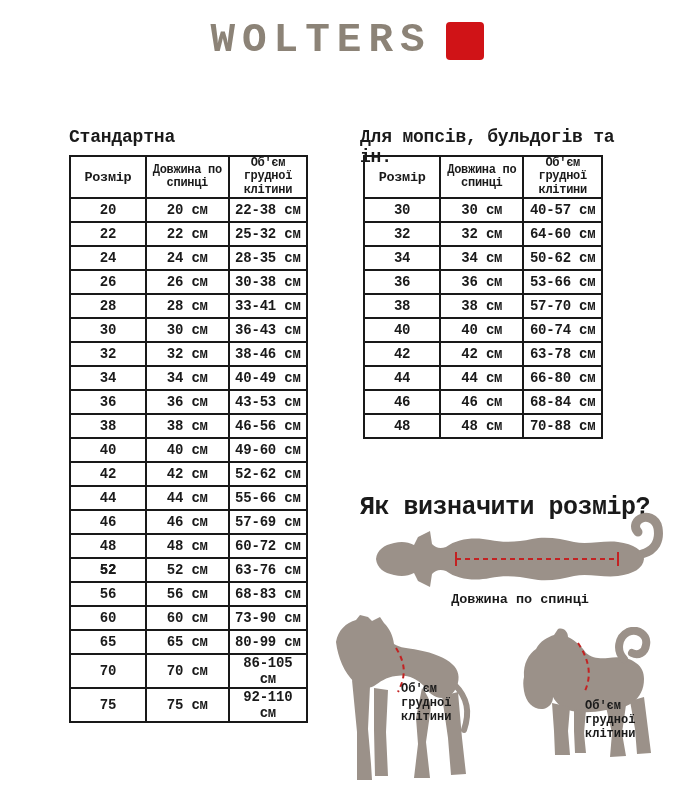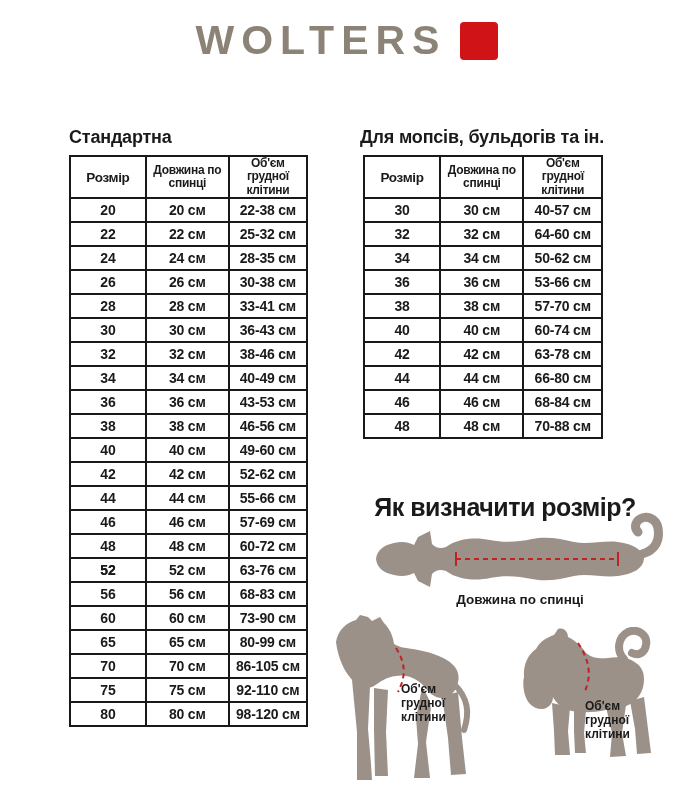--- a/index.html
+++ b/index.html
@@ -1,17 +1,17 @@
 <!DOCTYPE html>
 <html><head>
 <meta charset="utf-8">
 <style>
   html,body{margin:0;padding:0;background:#fff;}
   .page{position:relative;width:694px;height:800px;background:#fff;overflow:hidden;
-        font-family:Liberation Sans, sans-serif;color:var(--text,#1a1a1a);}
+        font-family:Liberation Mono, monospace;color:var(--text,#1a1a1a);}
 
   
   .logo-row{position:absolute;top:20px;left:0;right:0;display:flex;justify-content:center;align-items:center;gap:14px;}
   .logo-text{font-size:41px;font-weight:bold;letter-spacing:7px;color:var(--logo-gray,#8c8377);line-height:1;}
   .logo-square{width:38px;height:38px;background:var(--accent,#d01317);border-radius:4px;}
   .page-title{position:absolute;top:66px;left:0;right:0;text-align:center;
               font-size:28px;font-weight:bold;letter-spacing:-0.5px;}
 
   
   .table-title{position:absolute;top:127px;font-size:18px;font-weight:bold;text-align:left;letter-spacing:-0.2px;}
@@ -169,25 +169,20 @@
         </tr>
         <tr>
           <td>70</td>
           <td>70 см</td>
           <td>86-105 см</td>
         </tr>
         <tr>
           <td>75</td>
           <td>75 см</td>
           <td>92-110 см</td>
-        </tr>
-        <tr>
-          <td>80</td>
-          <td>80 см</td>
-          <td>98-120 см</td>
         </tr>
       </tbody>
   </table>
 
   <div class="table-title right">Для мопсів, бульдогів та ін.</div>
   <table class="size-table right">
       <colgroup>
         <col style="width: 32%;">
         <col style="width: 35%;">
         <col style="width: 33%;">

